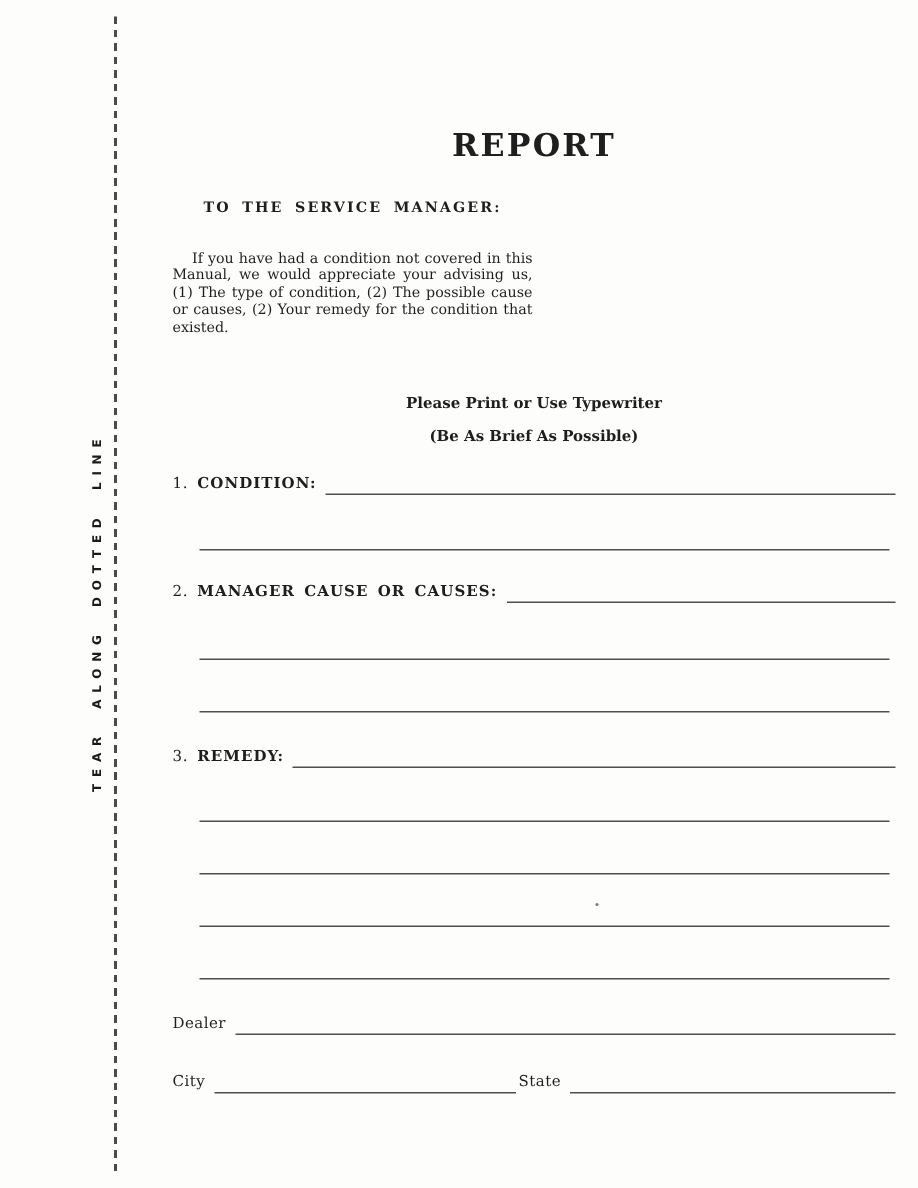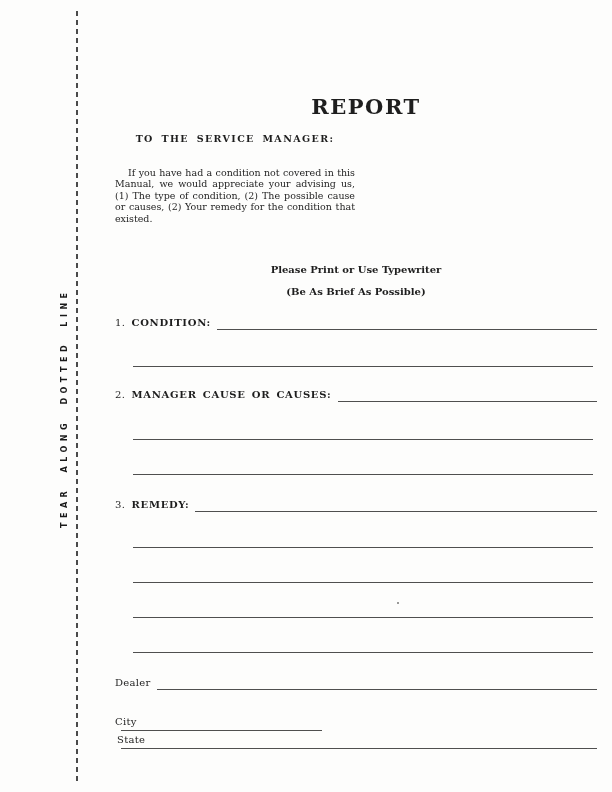--- a/index.html
+++ b/index.html
@@ -40,21 +40,21 @@
     font-size:8px;
     letter-spacing:4.5px;
     word-spacing:7px;
     text-align:center;
     white-space:nowrap;
     color:#1a1a1a;
   }
   .title{
     position:absolute;
     left:115px;top:84px;width:482px;
-    margin:10px;
+    margin:0;
     text-align:center;
     font-size:21px;
     font-weight:bold;
     letter-spacing:1.5px;
   }
   .col{
     position:absolute;
     font-size:9.5px;
     line-height:11.6px;
     text-align:justify;
@@ -162,20 +162,20 @@
   <div class="blank-line" style="top:617px;"></div>
   <div class="blank-line" style="top:652px;"></div>
 
   <div class="speck" style="left:397px;top:602px;"></div>
 
   <div class="field-row" style="top:674px;justify-content:flex-end;">
     <span class="flabel plain">Dealer</span>
     <span class="fill"></span>
   </div>
 
-  <div class="field-row" style="top:713px;flex-direction:column;">
+  <div class="field-row" style="top:713px;">
     <span class="flabel plain">City</span>
     <span class="fill fill-fixed"></span>
     <span class="flabel plain" style="margin-left:2px;">State</span>
     <span class="fill"></span>
   </div>
 
 </div>
 
 </body></html>

